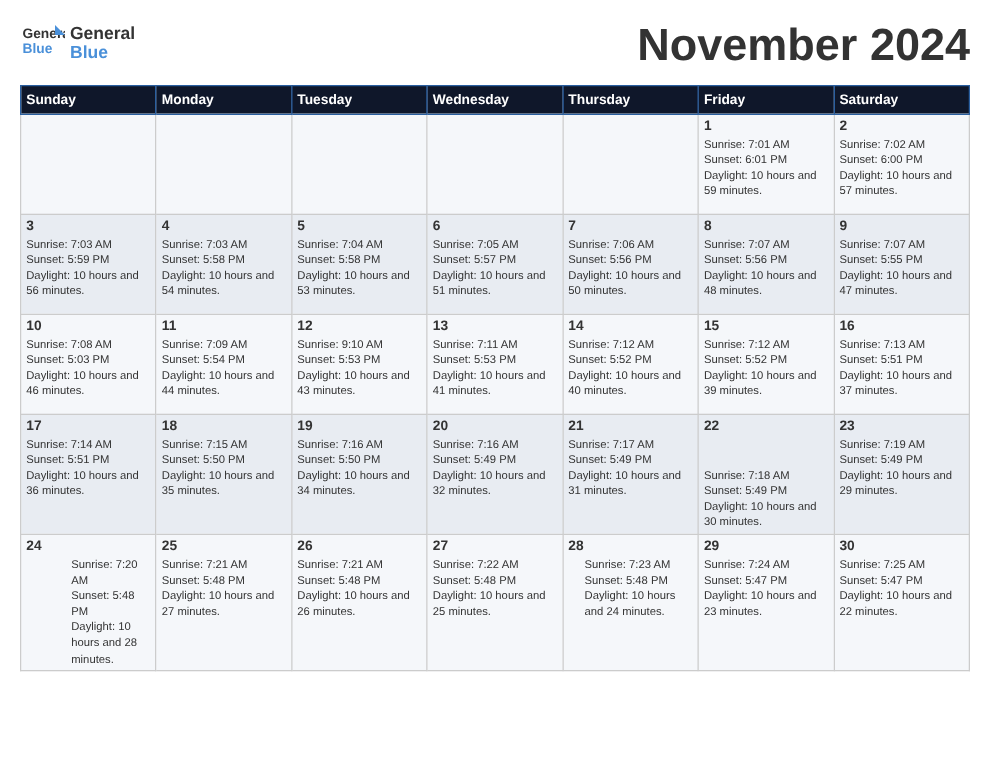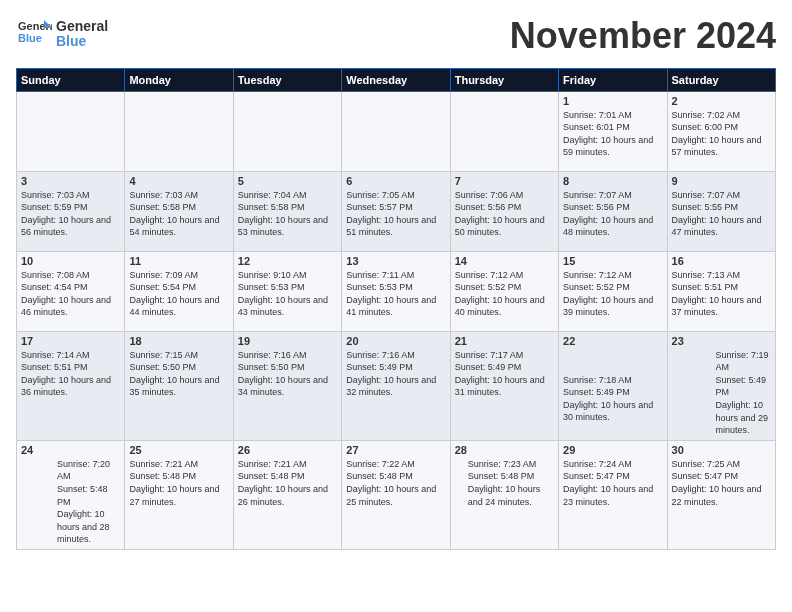--- a/index.html
+++ b/index.html
@@ -171,21 +171,21 @@
           <span class="day-num">9</span>
           <div class="day-info" style="white-space: pre-line;">Sunrise: 7:07 AM
 Sunset: 5:55 PM
 Daylight: 10 hours and 47 minutes.</div>
         </td>
       </tr>
       <tr>
         <td>
           <span class="day-num">10</span>
           <div class="day-info" style="white-space: pre-line;">Sunrise: 7:08 AM
-Sunset: 4:54 PM
+Sunset: 5:03 PM
 Daylight: 10 hours and 46 minutes.</div>
         </td>
         <td>
           <span class="day-num">11</span>
           <div class="day-info" style="white-space: pre-line;">Sunrise: 7:09 AM
 Sunset: 5:54 PM
 Daylight: 10 hours and 44 minutes.</div>
         </td>
         <td>
           <span class="day-num">12</span>
@@ -250,21 +250,21 @@
 Daylight: 10 hours and 31 minutes.</div>
         </td>
         <td>
           <span class="day-num">22</span>
           <div class="day-info" style="white-space: pre-line; margin-top: 27px;">Sunrise: 7:18 AM
 Sunset: 5:49 PM
 Daylight: 10 hours and 30 minutes.</div>
         </td>
         <td>
           <span class="day-num">23</span>
-          <div class="day-info" style="white-space: pre-line; margin-left: 44px;">Sunrise: 7:19 AM
+          <div class="day-info" style="white-space: pre-line;">Sunrise: 7:19 AM
 Sunset: 5:49 PM
 Daylight: 10 hours and 29 minutes.</div>
         </td>
       </tr>
       <tr>
         <td>
           <span class="day-num">24</span>
           <div class="day-info" style="white-space: pre-line; margin-left: 36px;">Sunrise: 7:20 AM
 Sunset: 5:48 PM
 Daylight: 10 hours and 28 minutes.</div>

